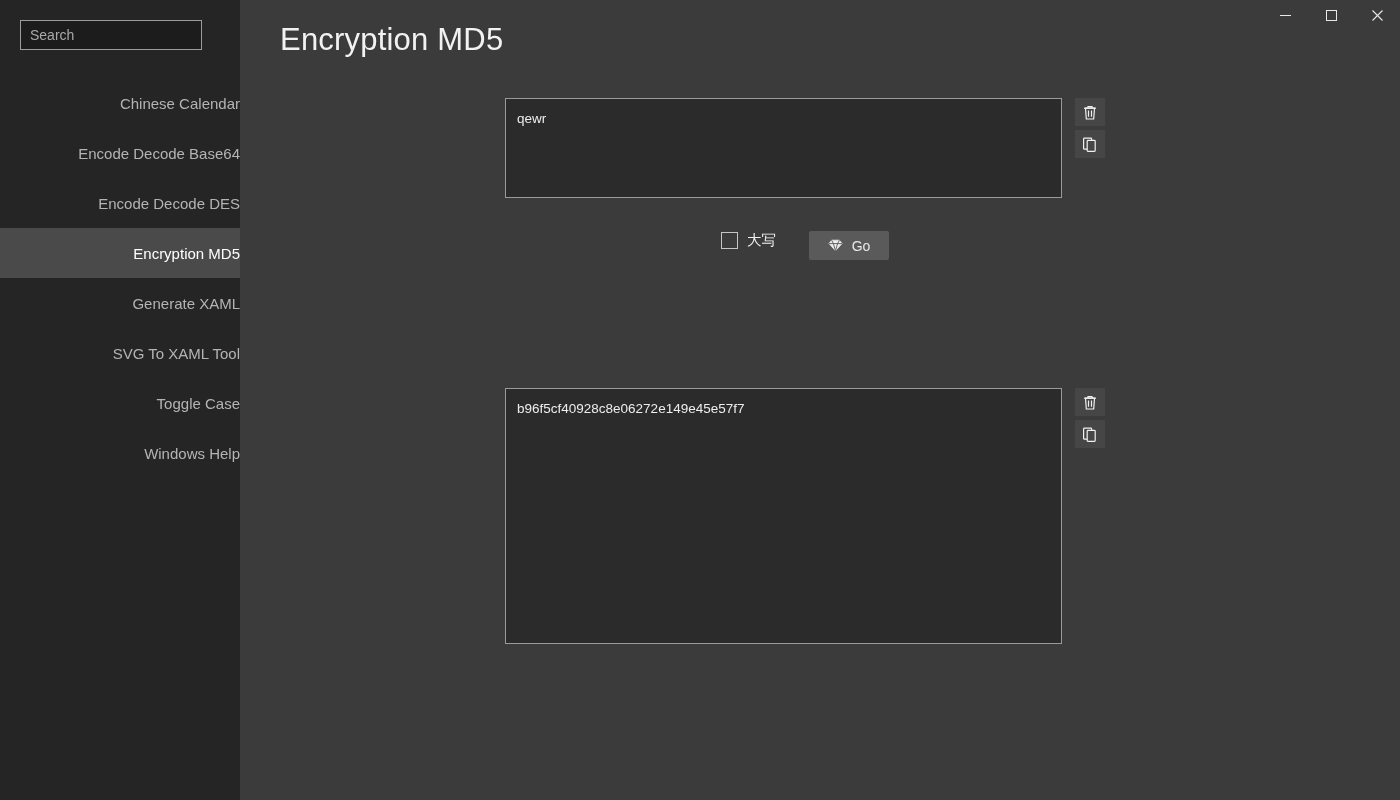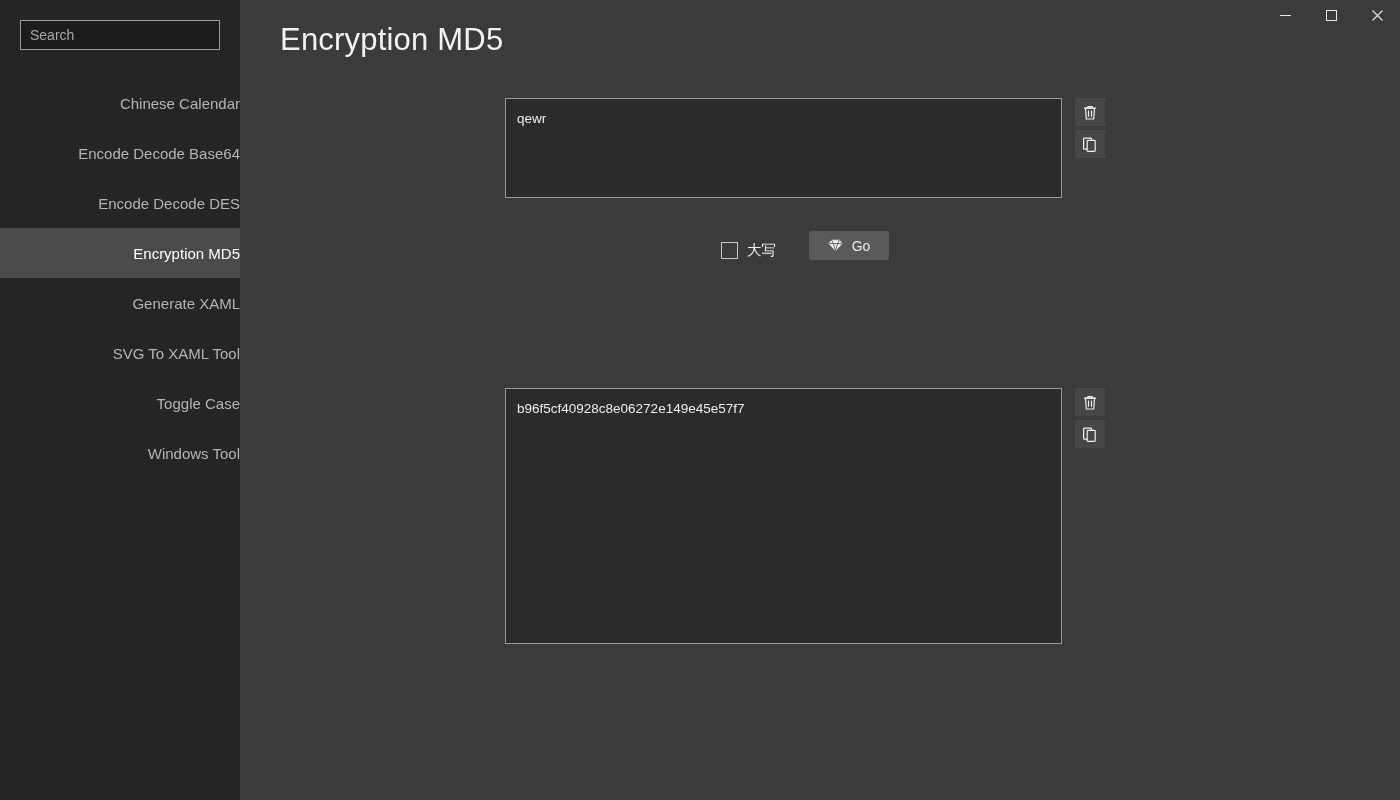--- a/index.html
+++ b/index.html
@@ -53,21 +53,21 @@
     width: 240px;
     height: 800px;
     background: #252525;
     z-index: 10;
   }
   .search-wrap {
     padding: 20px 20px 0 20px;
   }
   .search-input {
     box-sizing: border-box;
-    width: 200px;
+    width: 182px;
     height: 30px;
     background: #1c1c1c;
     border: 1px solid #9c9c9c;
     color: #e6e6e6;
     font-family: "Liberation Sans", sans-serif;
     font-size: 14px;
     padding: 0 9px;
     outline: none;
   }
   .search-input::placeholder {
@@ -158,21 +158,21 @@
   #input-row { top: 98px; }
   #input-textarea { height: 100px; }
 
   
   .controls-row {
     position: absolute;
     top: 231px;
     left: 265px;
     width: 600px;
     display: flex;
-    align-items: flex-end;
+    align-items: flex-start;
     justify-content: center;
     gap: 33px;
   }
   .check-wrap {
     display: flex;
     align-items: center;
     gap: 9px;
     cursor: default;
   }
   .checkbox {
@@ -257,21 +257,21 @@
       <div class="nav-item">
         <span>Generate XAML</span>
       </div>
       <div class="nav-item">
         <span>SVG To XAML Tool</span>
       </div>
       <div class="nav-item">
         <span>Toggle Case</span>
       </div>
       <div class="nav-item">
-        <span>Windows Tool</span>
+        <span>Windows Help</span>
       </div>
     </div>
   </div>
 
   <div class="main">
 
     <div class="page-title">Encryption MD5</div>
 
     <div class="panel io-row" id="input-row">
       <textarea class="textbox" id="input-textarea" placeholder="" style="">qewr</textarea>

